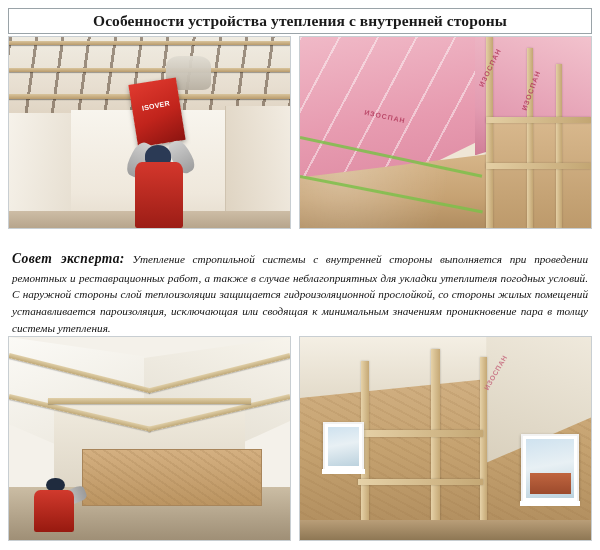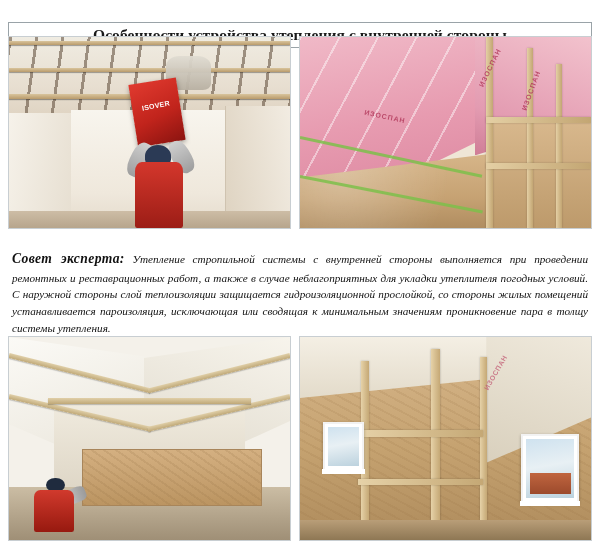--- a/index.html
+++ b/index.html
@@ -11,21 +11,21 @@
   }
   .page {
     position: relative;
     width: 600px; height: 550px;
     background: #ffffff;
     overflow: hidden;
   }
   
   .title-bar {
     position: absolute;
-    left: 8px; top: 22px;
+    left: 8px; top: 8px;
     width: 584px; height: 26px;
     border: 1px solid #9aa3a8;
     background: #ffffff;
     display: flex; align-items: center; justify-content: center;
   }
   .title-bar .title-text {
     font-family: "Liberation Serif", serif;
     font-weight: bold;
     font-size: 15.5px;
     color: #1a1a1a;

